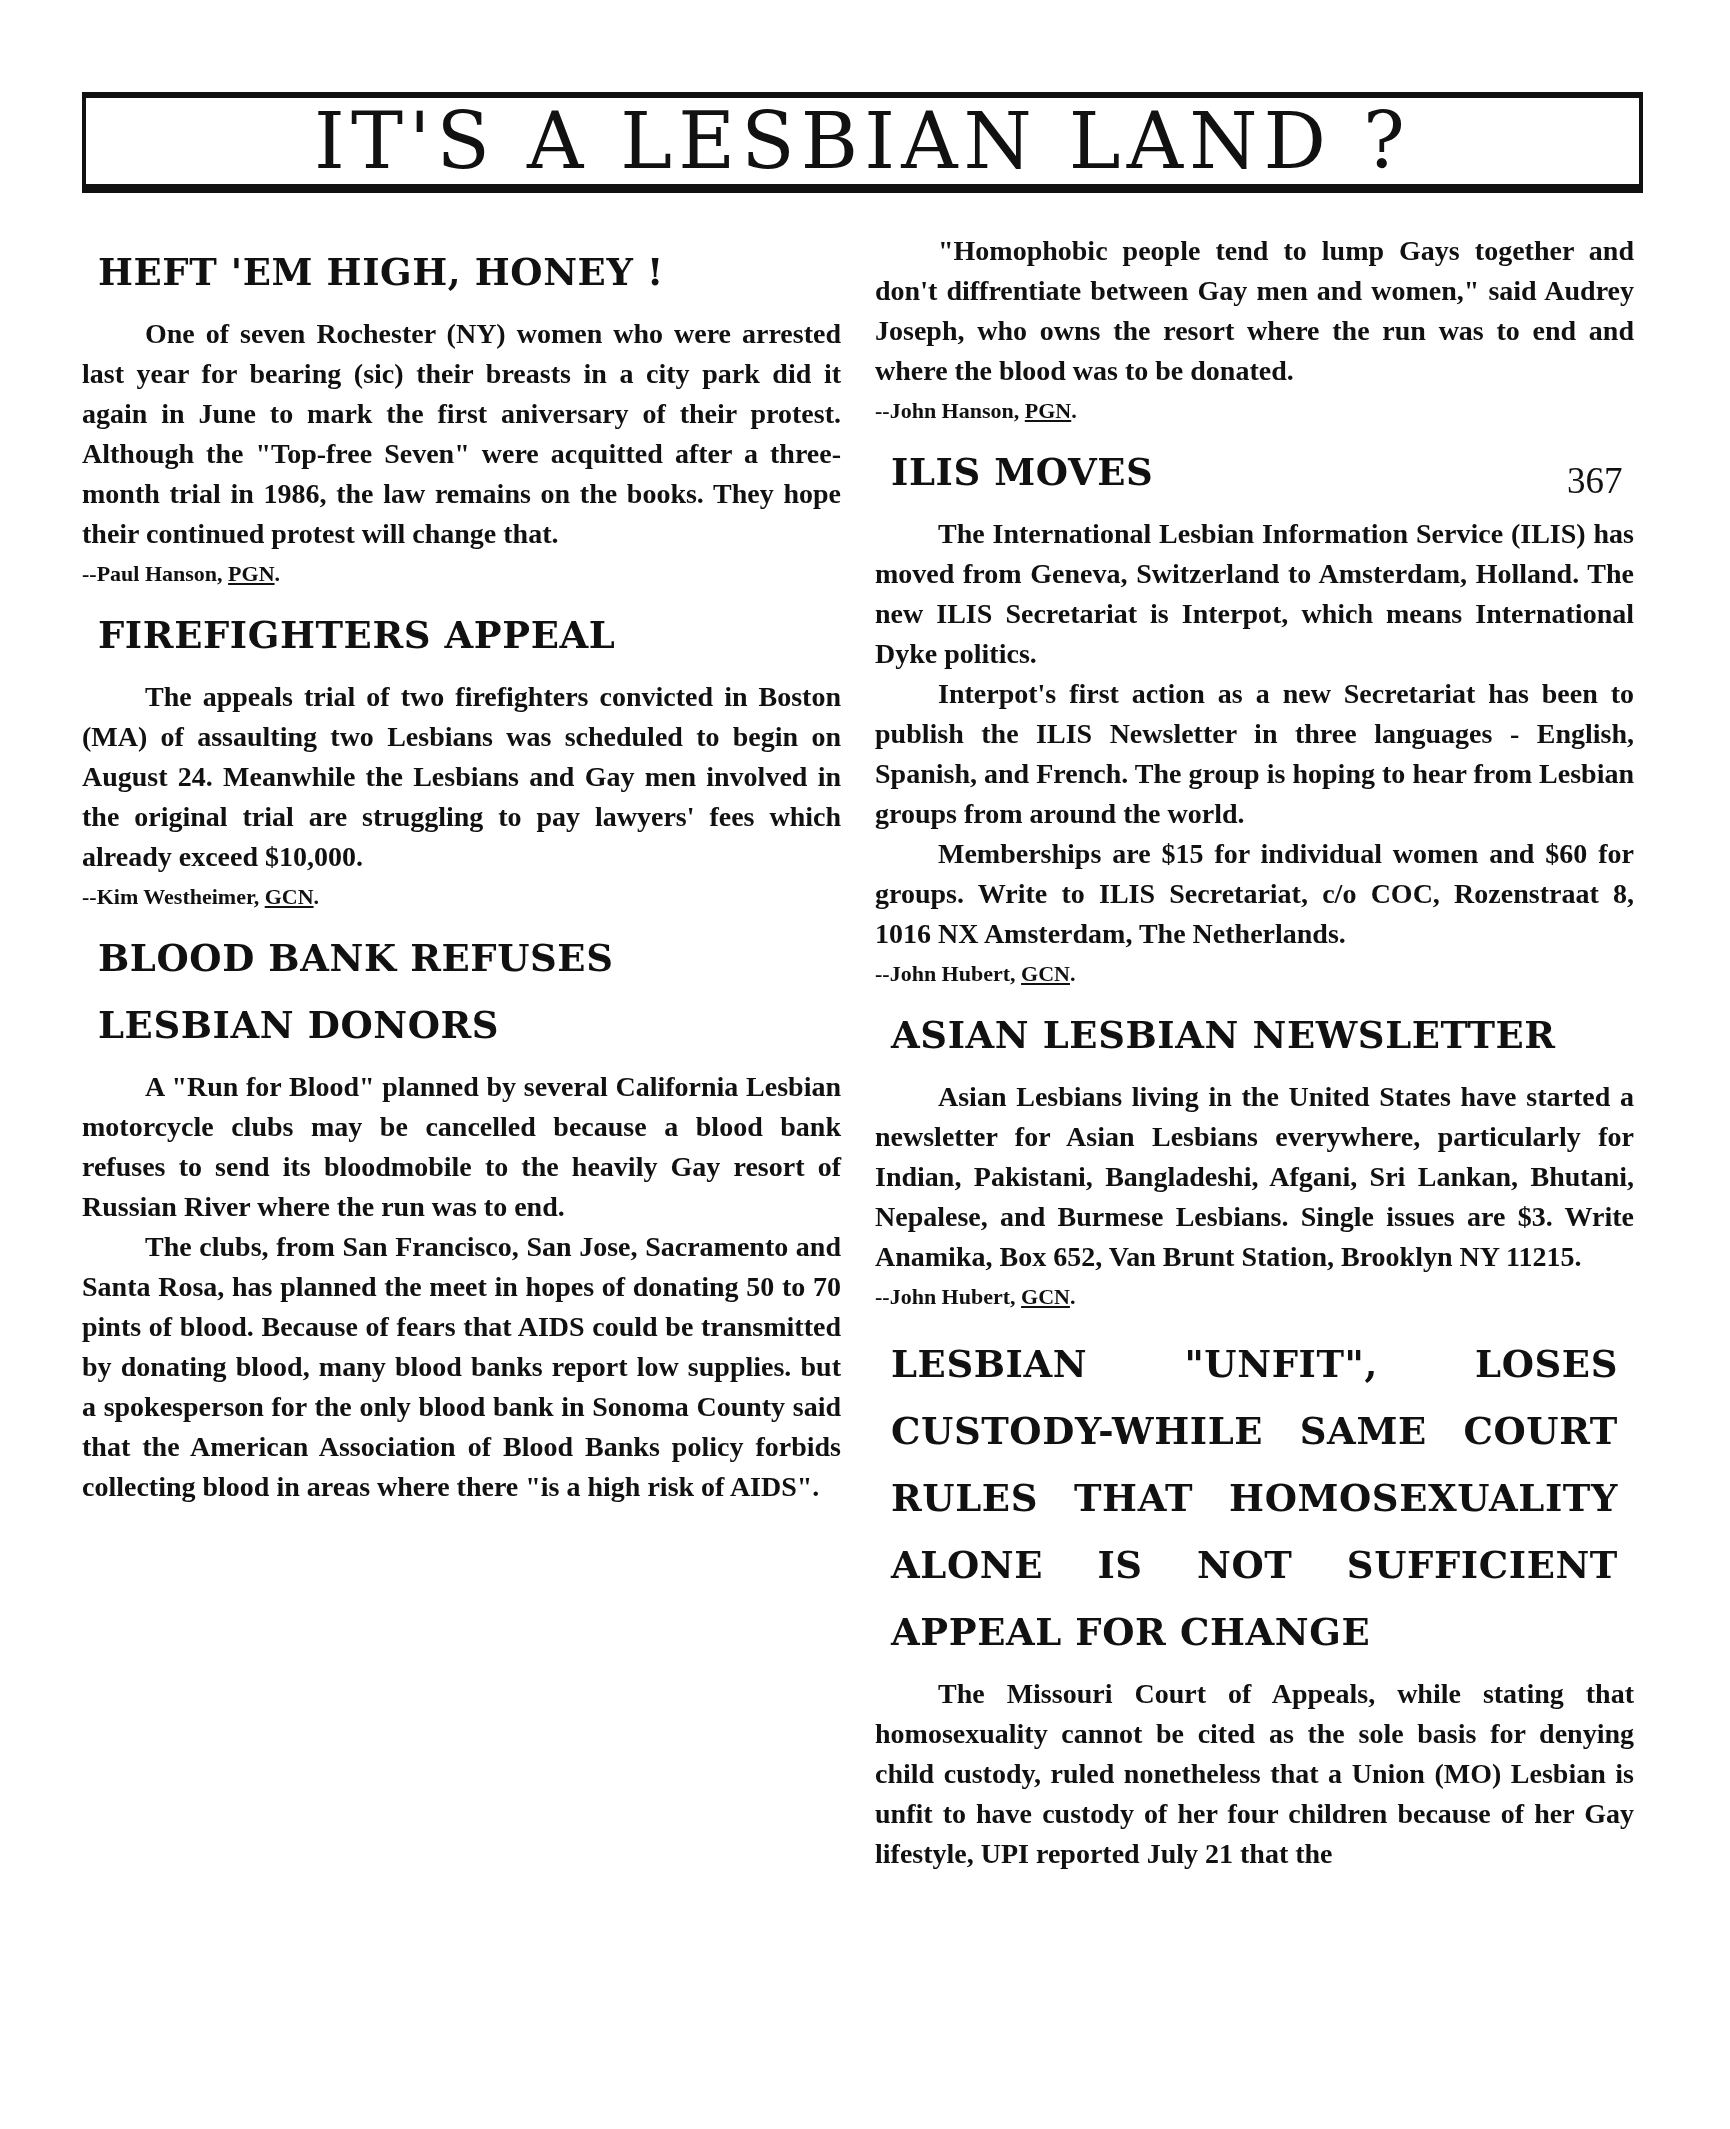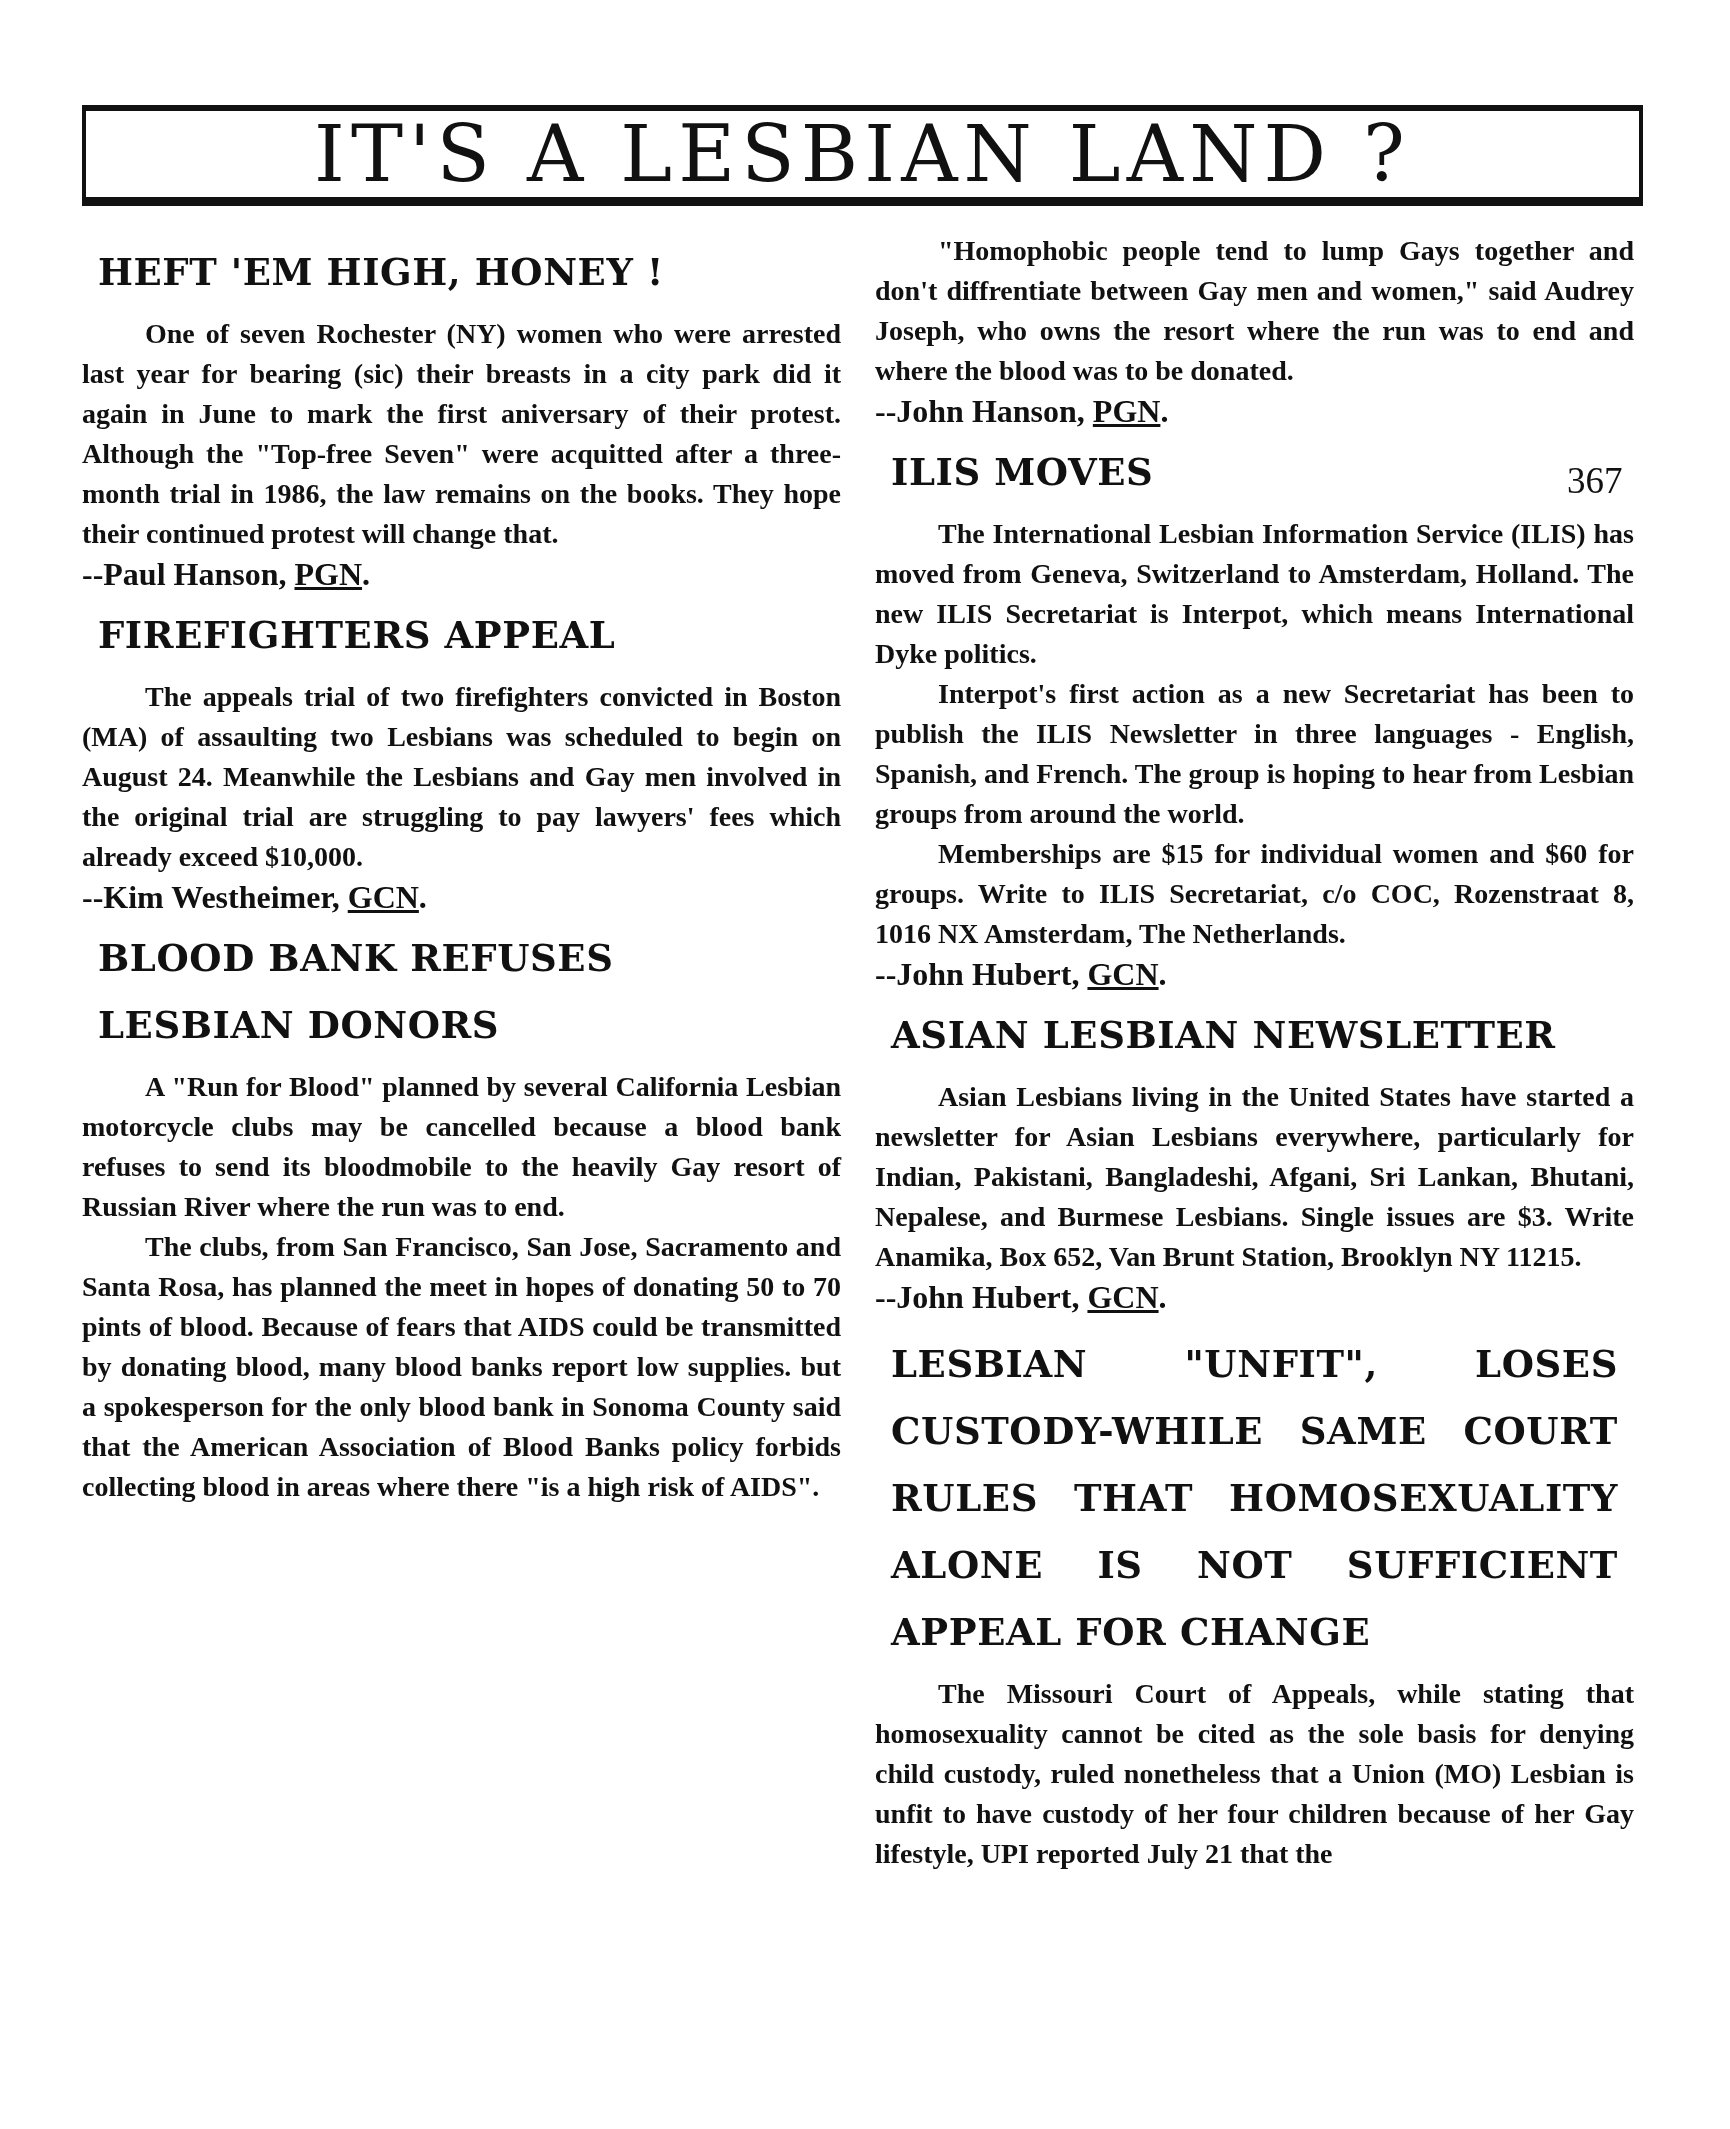--- a/index.html
+++ b/index.html
@@ -1,25 +1,25 @@
 <!DOCTYPE html>
 <html style="font-size:9.8px"><head>
 <meta charset="utf-8">
 <style>
   html, body { margin:0; padding:0; background:#ffffff; }
   body { width:1731px; height:2129px; position:relative; overflow:hidden; color:#111; font-family:"DejaVu Serif", serif; }
-  .title-box { position:absolute; left:82px; top:105px; width:1561px; height:101px; border:4.9px solid #111; border-top-width:6.1px; border-bottom-width:9.8px; box-sizing:border-box; display:flex; align-items:center; justify-content:center; }
+  .title-box { position:absolute; left:82px; top:92px; width:1561px; height:101px; border:4.9px solid #111; border-top-width:6.1px; border-bottom-width:9.8px; box-sizing:border-box; display:flex; align-items:center; justify-content:center; }
   .title-box span { font-family:"DejaVu Serif", serif; font-size:78px; letter-spacing:6.1px; font-weight:normal; line-height:1; }
   .col { position:absolute; top:231px; width:759px; }
   .col-left { left:82px; }
   .col-right { left:875px; }
   h2 { margin:16px; font-family:"DejaVu Serif", serif; font-weight:bold; font-size:37px; line-height:51px; letter-spacing:0.6px; }
   p { margin:0; font-size:28px; line-height:40px; text-align:justify; font-weight:bold; font-family:"Liberation Serif", serif; }
   p.indent { text-indent:63px; }
-  .byline { font-size:32px; line-height:40px; font-weight:bold; font-family:"Liberation Serif", serif; }
+  .byline { font-size:22px; line-height:40px; font-weight:bold; font-family:"Liberation Serif", serif; }
   .byline u { text-decoration:underline; }
   .pagenum { position:absolute; left:1567px; top:459px; font-size:37px; font-family:"Liberation Serif", serif; }
   .spacer { height:6.1px; }
   .h-justify { text-align:justify; text-align-last:justify; }
 </style>
 </head>
 <body>
 
 <div class="title-box">
   <span>IT'S A LESBIAN LAND ?</span>

